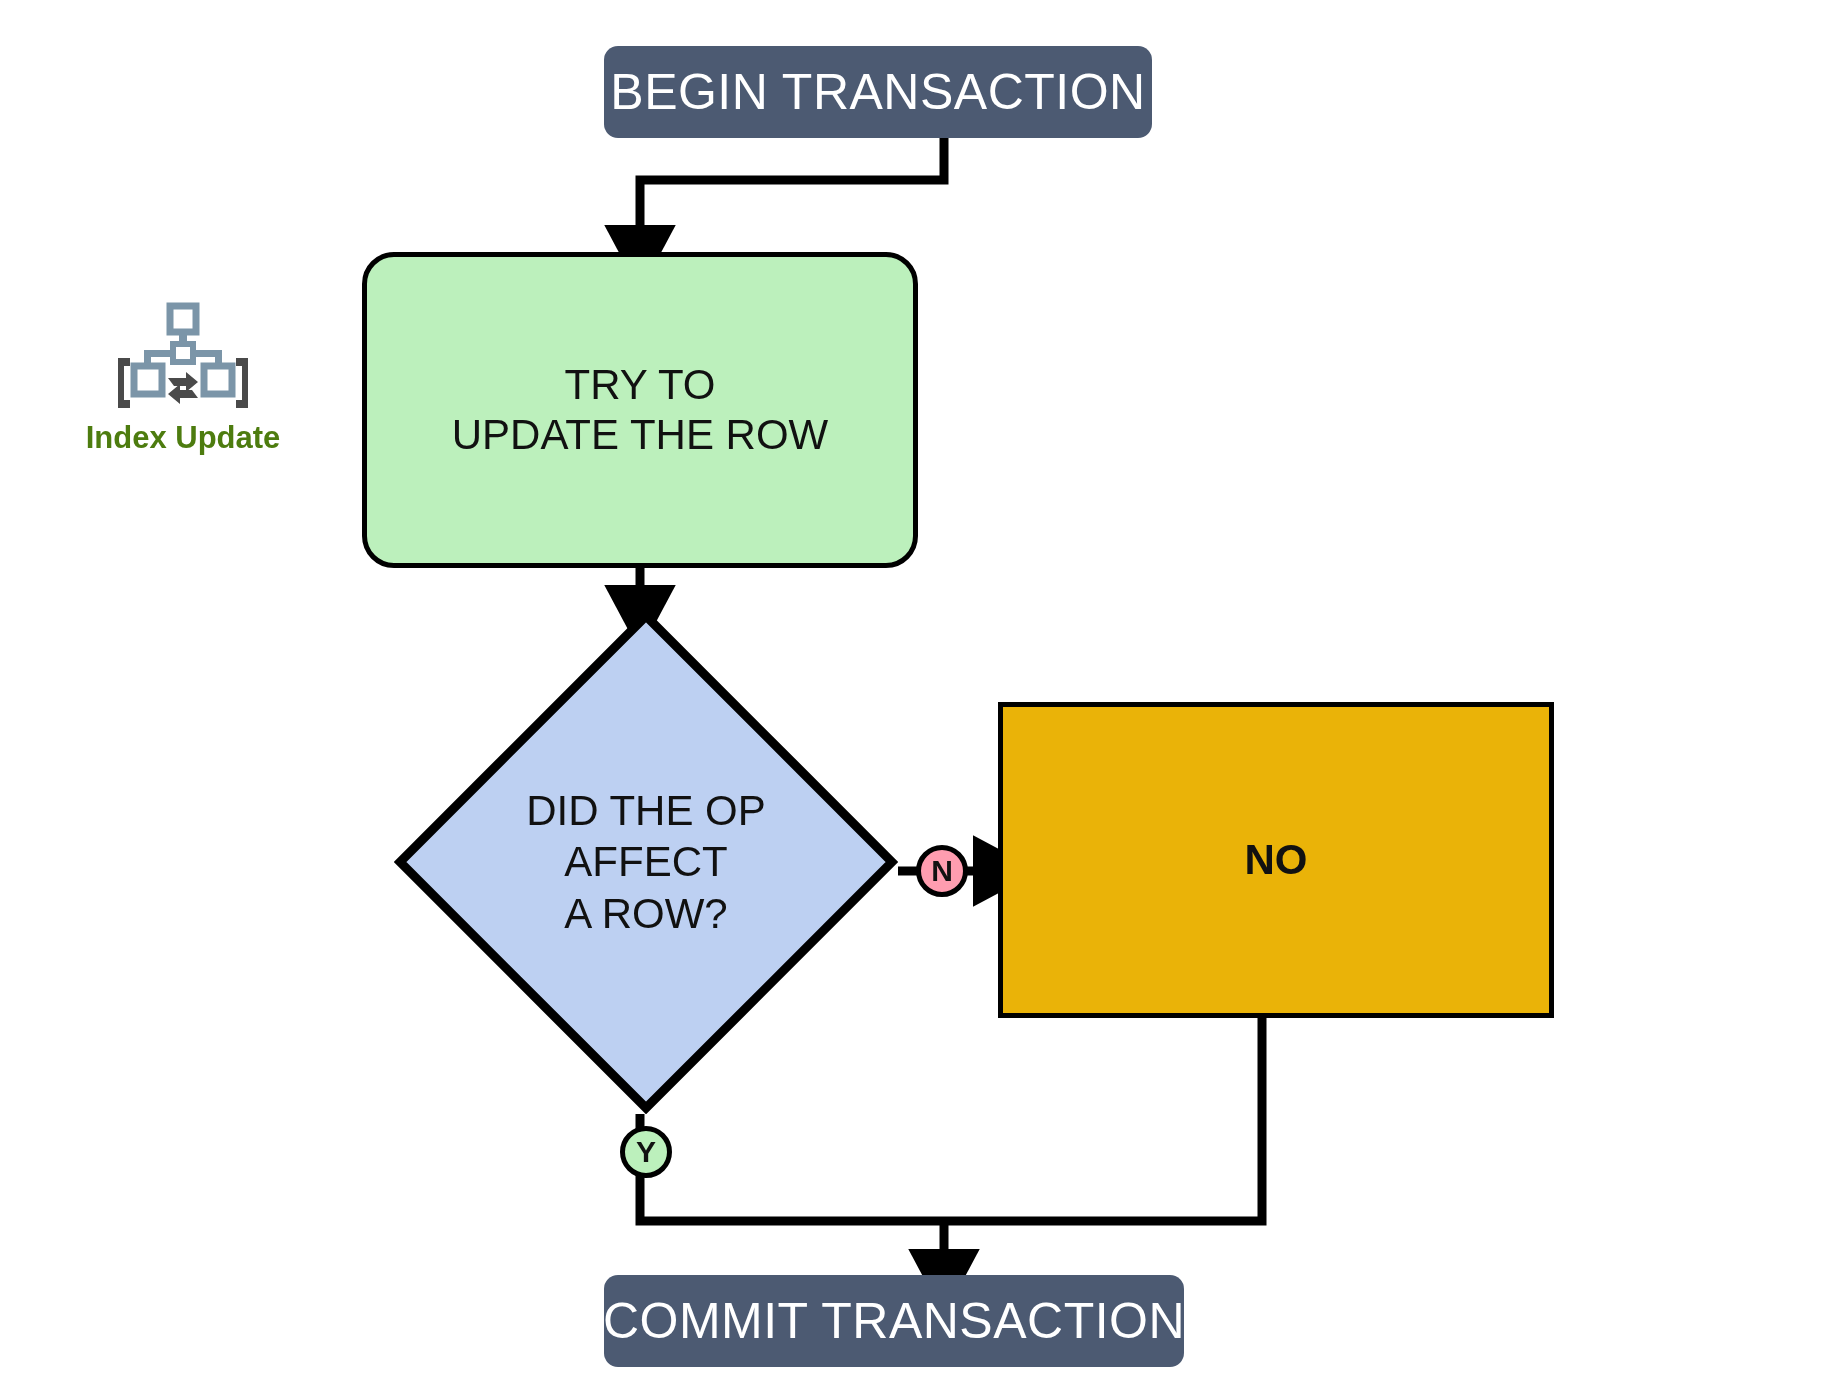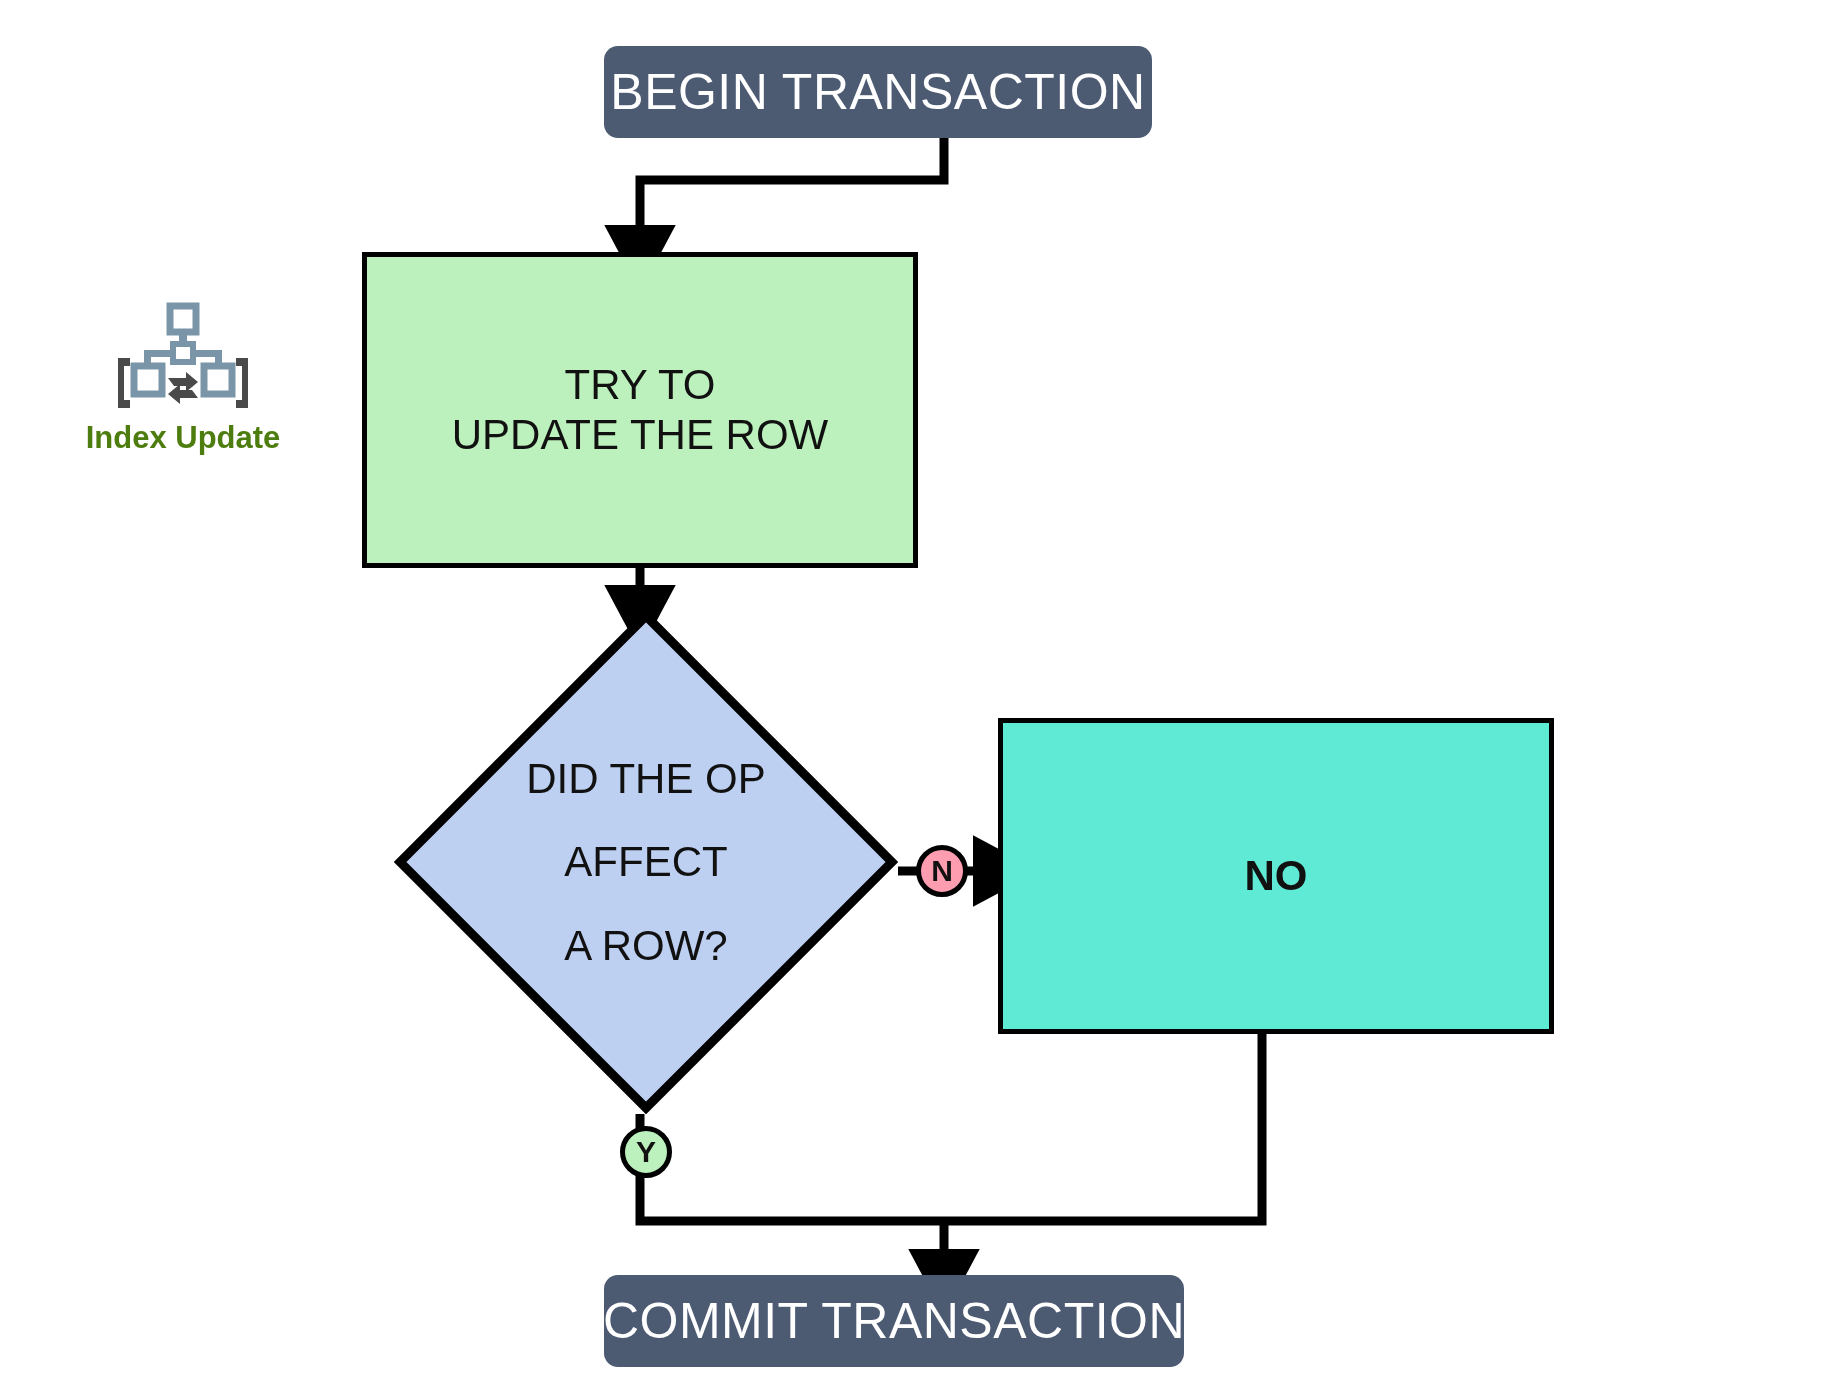--- a/index.html
+++ b/index.html
@@ -65,28 +65,28 @@
     font-size: 42px;
     line-height: 1.18;
     text-align: center;
   }
   #node-update {
     left: 362px;
     top: 252px;
     width: 556px;
     height: 316px;
     background: #bcf0bc;
+    border-radius: 32px;
   }
   #node-insert {
     left: 998px;
     top: 702px;
     width: 556px;
     height: 316px;
-    background: #5eead4;
-    margin-top: 16px;
+    background: #eab308;
   }
   .line-strong {
     font-weight: bold;
   }
 
   
   #node-decision {
     position: absolute;
     left: 394px;
     top: 610px;
@@ -108,21 +108,20 @@
     height: 100%;
     display: flex;
     flex-direction: column;
     align-items: center;
     justify-content: center;
     color: #111111;
     font-size: 42px;
     line-height: 1.22;
     text-align: center;
     pointer-events: none;
-    gap: 32px;
   }
 
   
   .edge-badge {
     position: absolute;
     width: 52px;
     height: 52px;
     border-radius: 50%;
     border: 5px solid #000000;
     box-sizing: border-box;

